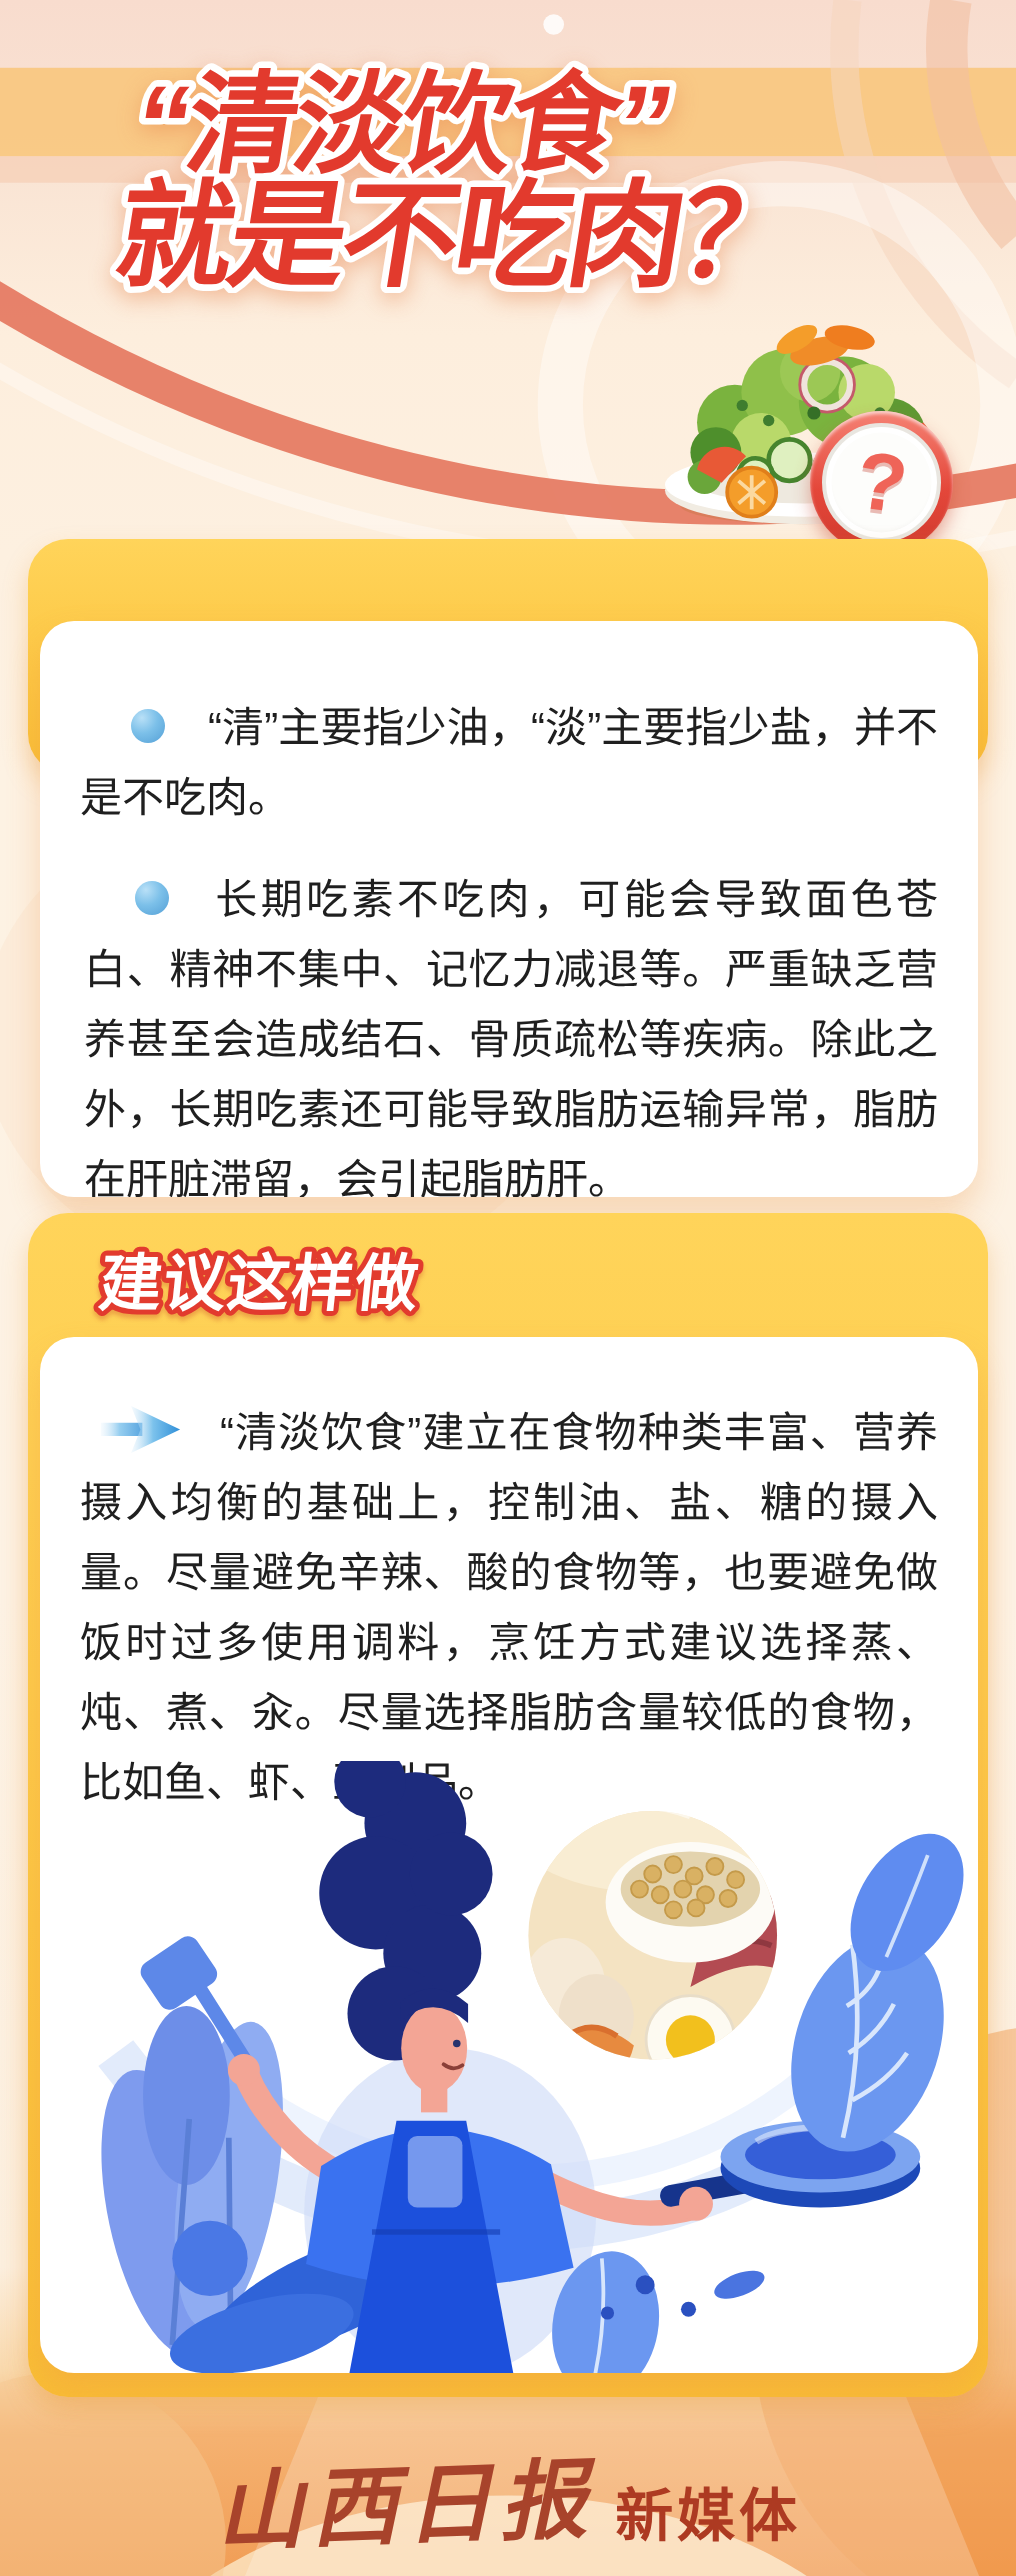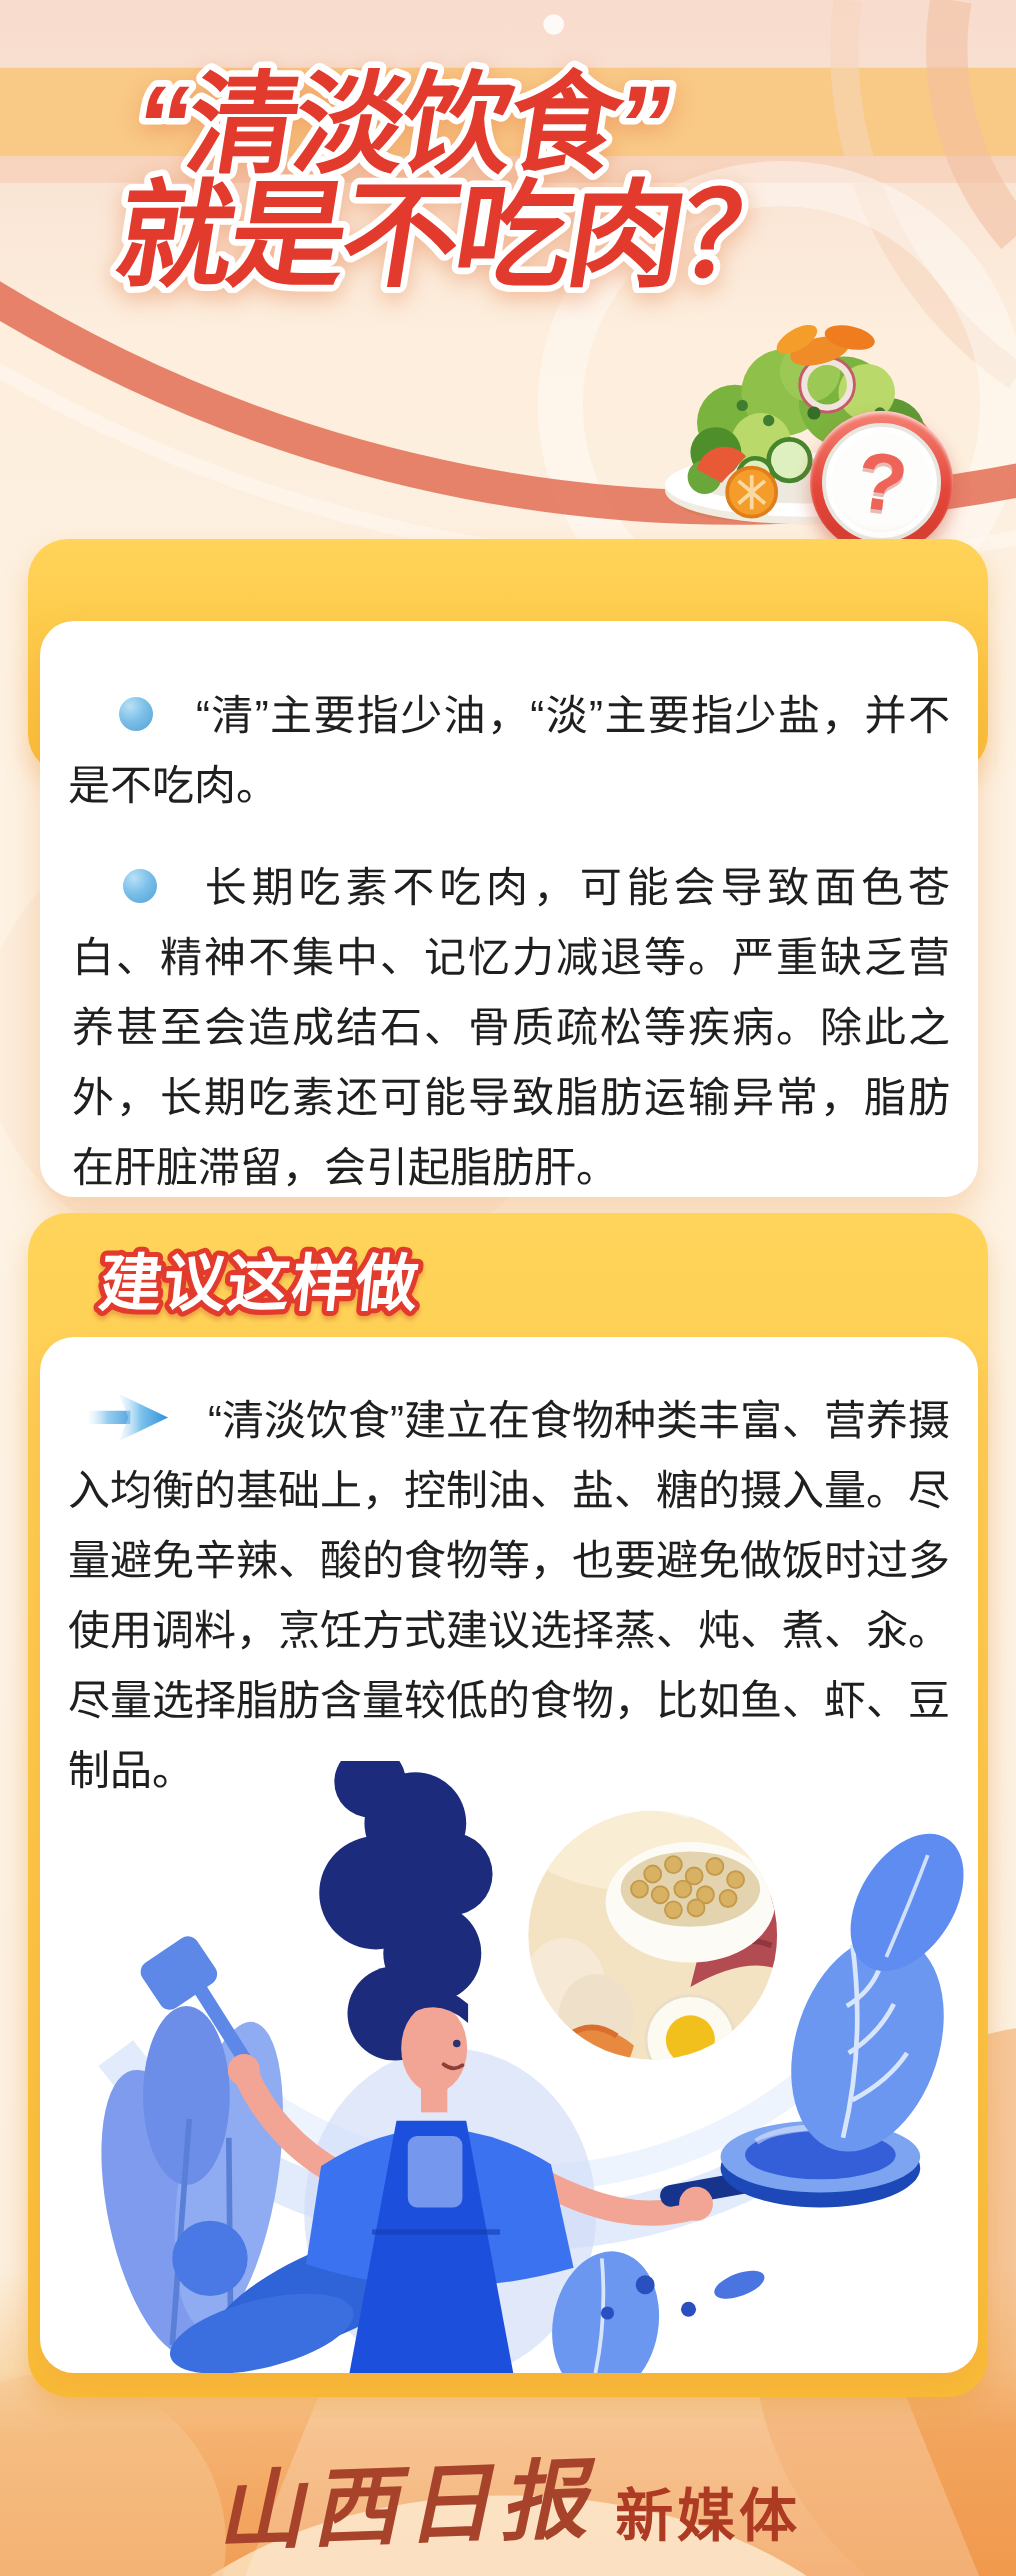--- a/index.html
+++ b/index.html
@@ -36,21 +36,21 @@
     box-shadow:0 13px 24.5px rgba(235,160,60,.35);}
   .card-white{position:absolute;background:#ffffff;border-radius:34px;
     box-shadow:0 17px 32px rgba(236,150,70,.30);overflow:hidden;}
   .heading-svg{position:absolute;left:56px;top:1224px;width:584px;height:113px;
     filter:drop-shadow(0 4.7px 1.9px rgba(196,56,30,.3));}
   .heading-text{font-family:"Liberation Sans",sans-serif;font-weight:900;
     fill:#ffffff;stroke:#e23b2e;stroke-width:11px;paint-order:stroke;
     stroke-linejoin:round;letter-spacing:2px;}
   
   .para{font-size:42px;line-height:70px;color:#1f1f1f;text-align:justify;
-    margin:0;padding:0 28px;}
+    margin:12px;padding:0 28px;}
   .para + .para{margin-top:32px;padding-left:32px;}
   .pad-top-1{padding-top:60px;}
   .pad-top-2{padding-top:49px;}
   .dot{display:inline-block;width:34px;height:34px;border-radius:50%;
     background:radial-gradient(circle at 32% 26%,#b9e0f7 0%,#7cc0e9 45%,#539fd6 100%);
     margin:0 43px 0 51px;vertical-align:-0.9px;}
   .arrow-wrap{display:inline-block;width:83px;height:51px;margin:0 38px 0 19px;vertical-align:-7.5px;}
   
   .footer{position:absolute;left:0;top:2435px;width:100%;display:flex;
     justify-content:center;align-items:baseline;}

